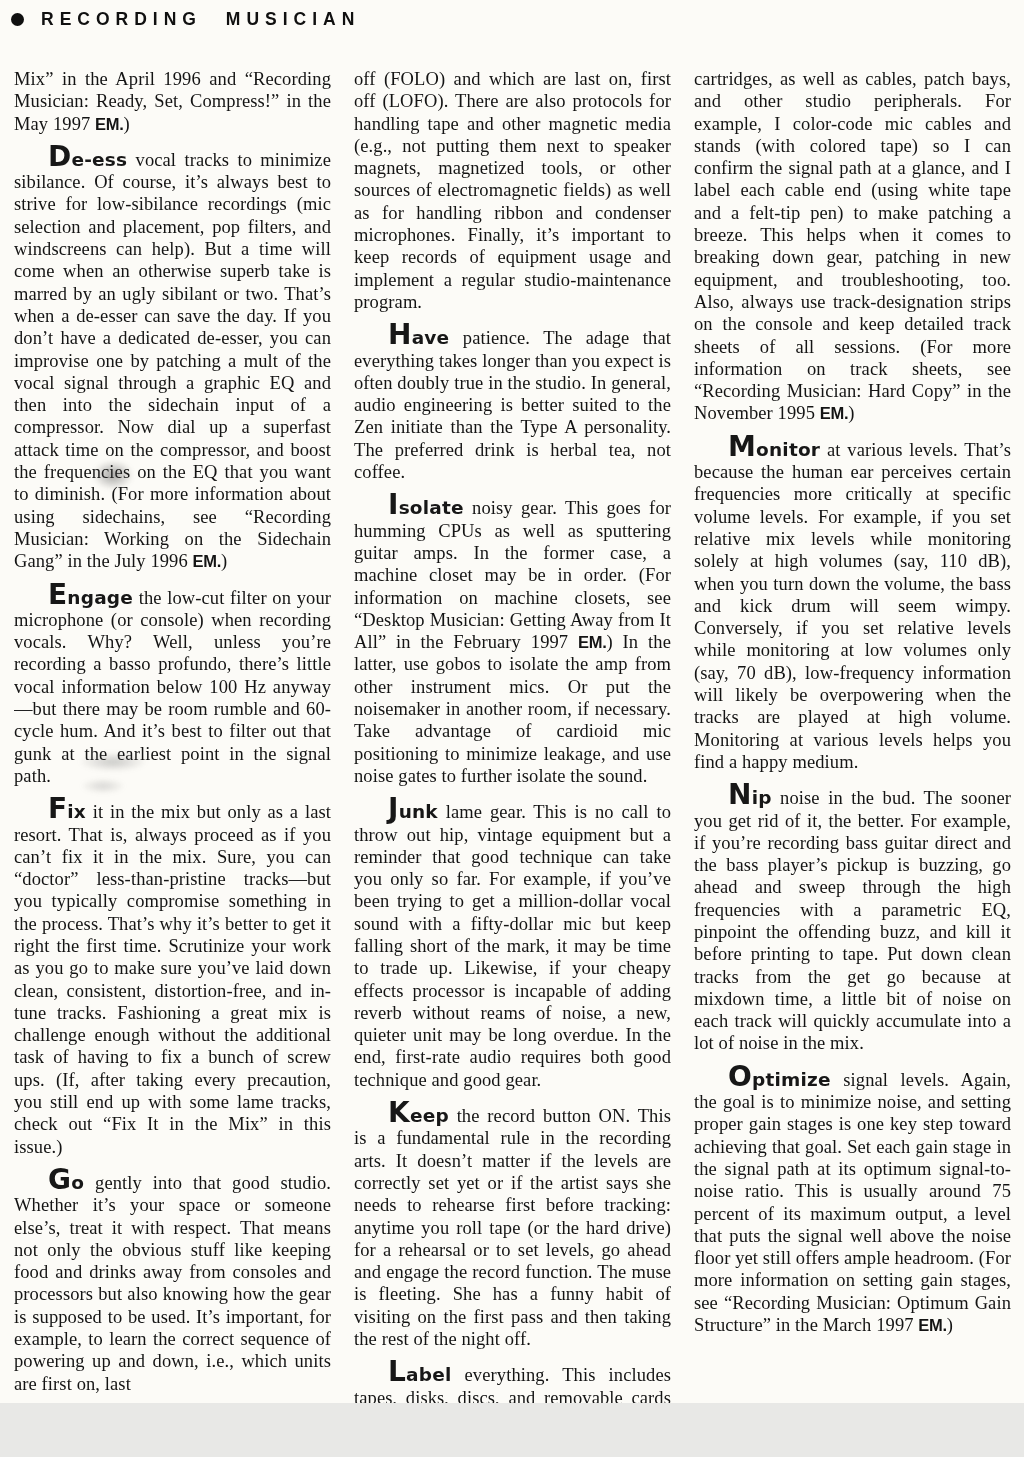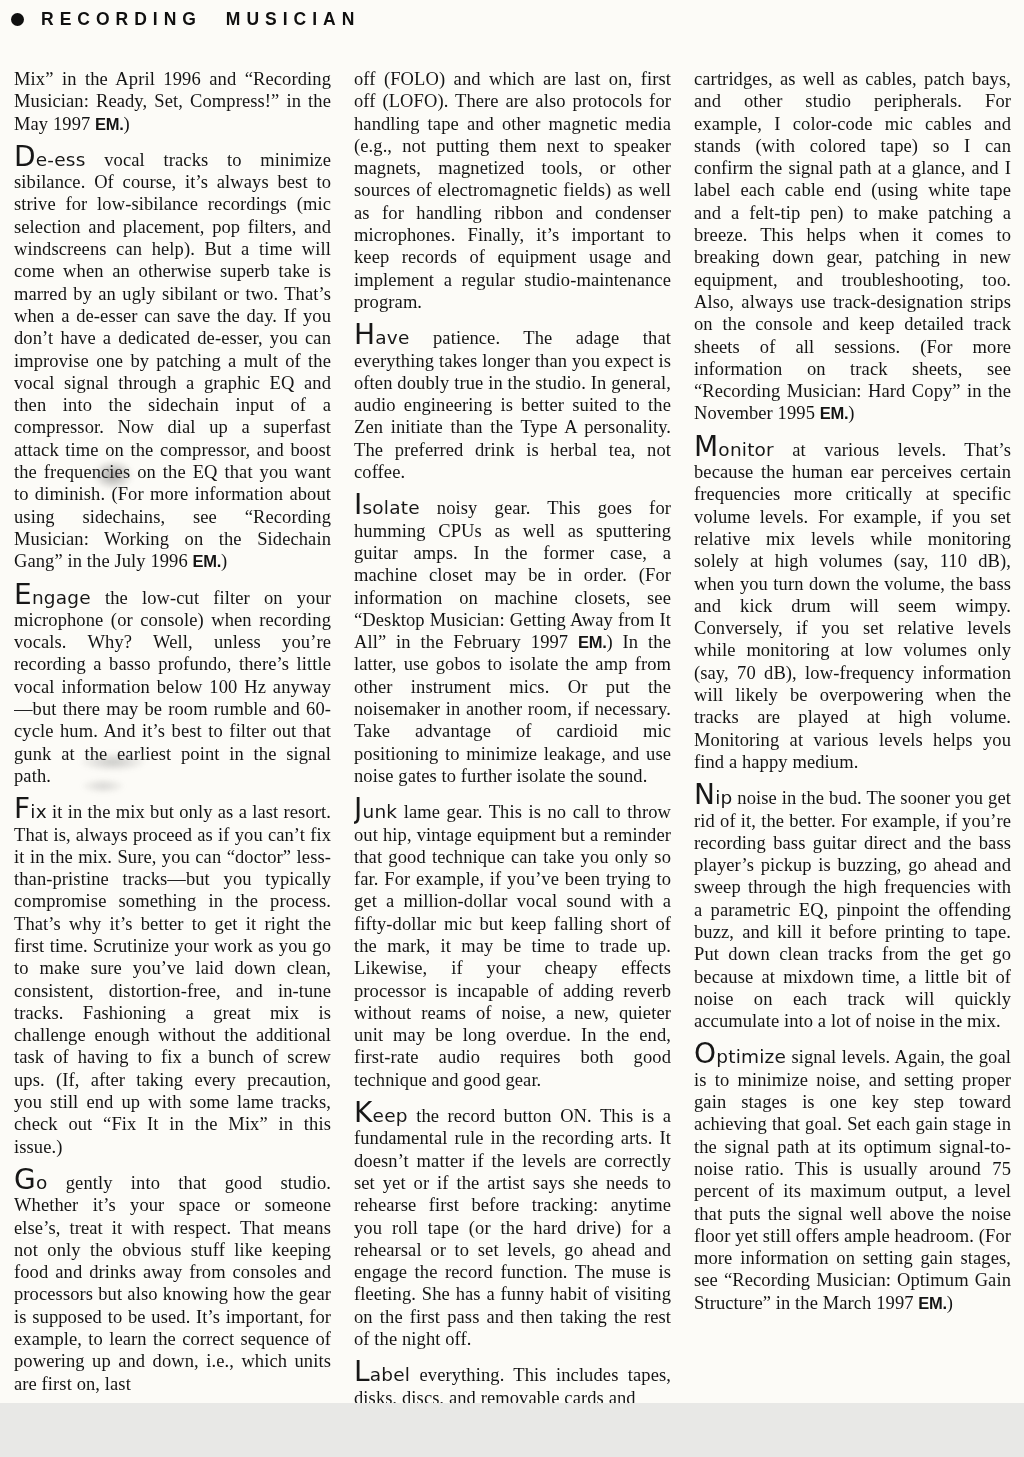--- a/index.html
+++ b/index.html
@@ -58,24 +58,25 @@
     font-size: 18.5px;
     line-height: 22.3px;
     text-align: justify;
     letter-spacing: 0.1px;
   }
   p.para + p.para {
     margin-top: 14px;
   }
   .lead {
     font-family: "DejaVu Sans", sans-serif;
-    font-weight: 400;
+    font-weight: 700;
     font-size: 18.5px;
     letter-spacing: 0.2px;
     color: #171717;
+    margin-left: 34px;
   }
   .lead-initial {
     font-size: 28px;
     line-height: 0;
   }
   .seg-italic {
   }
   .seg-embold {
     font-family: "Liberation Sans", sans-serif;
     font-weight: 700;

